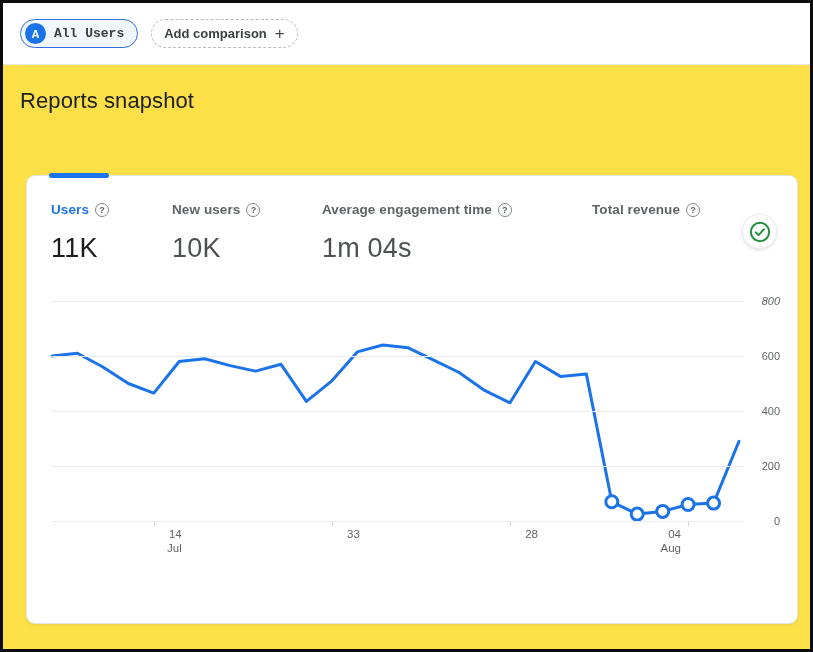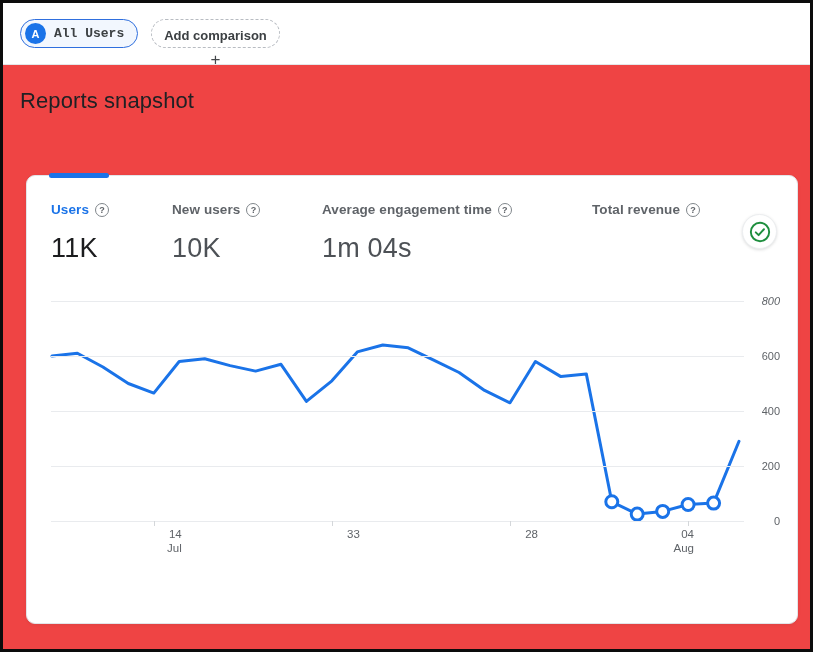--- a/index.html
+++ b/index.html
@@ -6,26 +6,26 @@
   html,body { width: 813px; height: 652px; }
   body { font-family: "Liberation Sans", "DejaVu Sans", sans-serif; background:#fff; }
   .frame { width: 813px; height: 652px; border: 3px solid #0c0c0c; background:#fff; overflow:hidden; position:relative; }
 
   
   .chipbar { height: 62px; background:#fff; border-bottom:1px solid #e4e6e8; display:flex; align-items:center; padding-left:17px; gap:13px; }
   .chip { display:inline-flex; align-items:center; height:29px; border-radius:15px; cursor:pointer; }
   .chip-users { background:#f2f7fe; border:1.5px solid #2f6fde; padding:0 13px 0 4px; gap:8px; }
   .chip-avatar { width:21px; height:21px; border-radius:50%; background:#1a73e8; color:#fff; font-size:11px; font-weight:bold; display:flex; align-items:center; justify-content:center; }
   .chip-users .chip-label { font-size:13px; font-weight:600; color:#3c4043;font-family:Liberation Mono, monospace; }
-  .chip-add { border:1.6px dashed #b8bcc2; padding:8px 12px; gap:8px; background:#fff;flex-direction:column; }
+  .chip-add { border:1.6px dashed #b8bcc2; padding:0 12px; gap:8px; background:#fff; }
   .chip-add .chip-label { font-size:13px; font-weight:600; color:#3c4043; }
   .plus-glyph { font-size:17px; color:#44474a; font-weight:400; line-height:1; }
 
   
-  .content { background:#ef4444; height: 587px; padding: 23px 0 0 17px; }
+  .content { background:#fde047; height: 587px; padding: 23px 0 0 17px; }
   .page-title { font-size:22px; font-weight:400; color:#202124; letter-spacing:0.1px; }
 
   
   .card { position:relative; margin: 61px 0 0 6px; width:772px; height:449px; background:#fff;
           border:1px solid #e2e5e9; border-radius:9px; box-shadow:0 1px 3px rgba(60,64,67,.10); }
   .tab-indicator { position:absolute; top:-3px; left:22px; width:60px; height:5px; background:#1a73e8; border-radius:3px; }
 
   .metrics { display:flex; align-items:flex-start; padding:26px 20px 0 24px; }
   .metric { cursor:pointer; }
   .metric.m0 { width:121px; }
@@ -149,21 +149,21 @@
             </div>
             <div class="x-tick-mark" style="left: 280.889px;"></div>
             <div class="x-label" style="left: 280.889px;">
               <div>33</div>
             </div>
             <div class="x-tick-mark" style="left: 459px;"></div>
             <div class="x-label" style="left: 459px;">
               <div>28</div>
             </div>
             <div class="x-tick-mark" style="left: 637.111px;"></div>
-            <div class="x-label" style="left: 615px;">
+            <div class="x-label" style="left: 602px;">
               <div>04</div>
               <div>Aug</div>
             </div>
           </div>
       </div>
     </div>
   </div>
 </div>
 
 </body></html>

